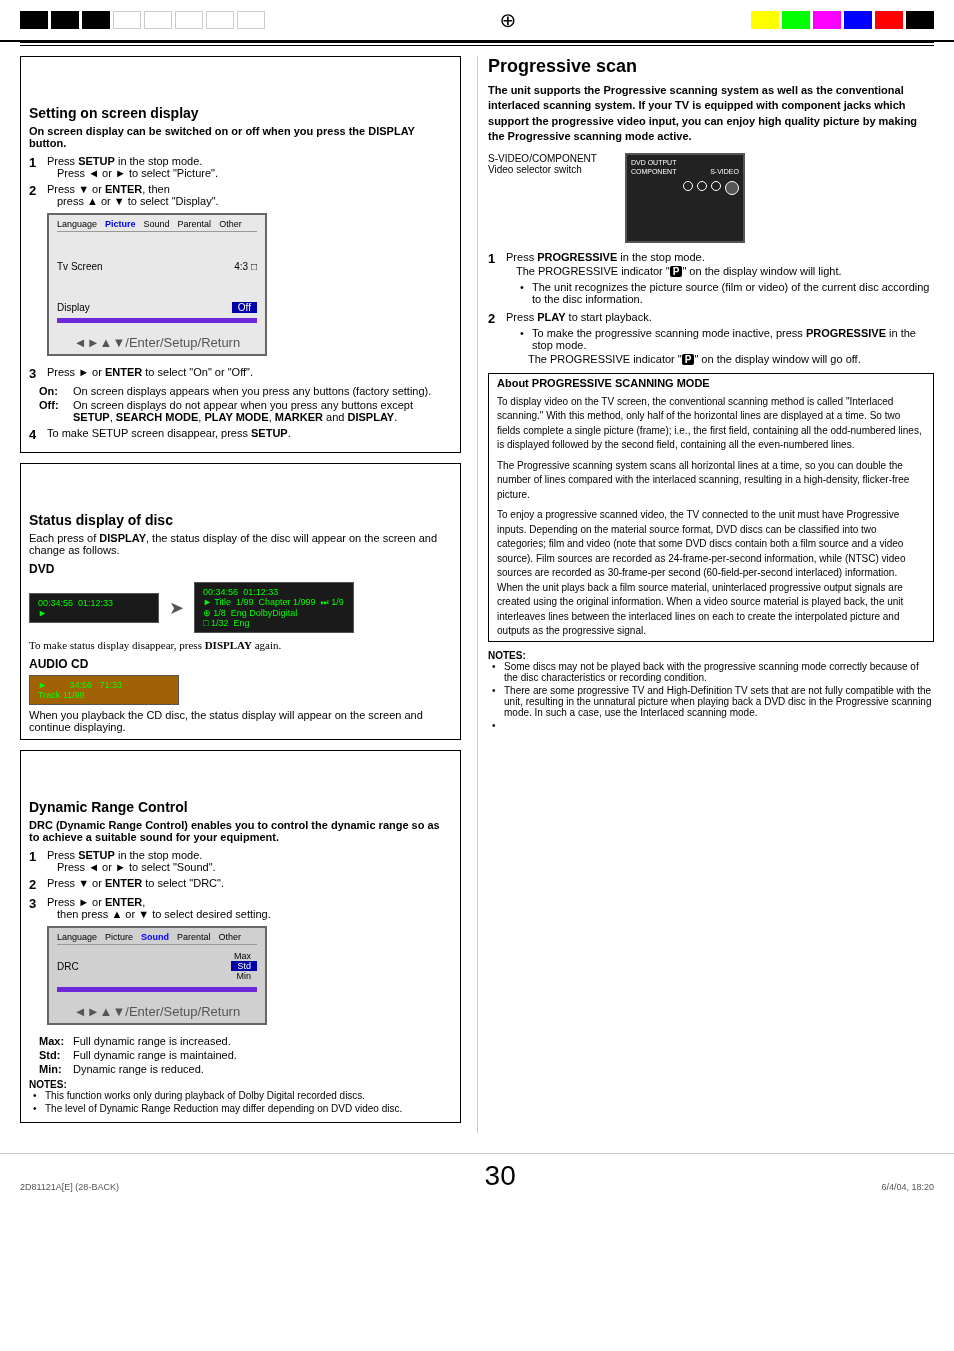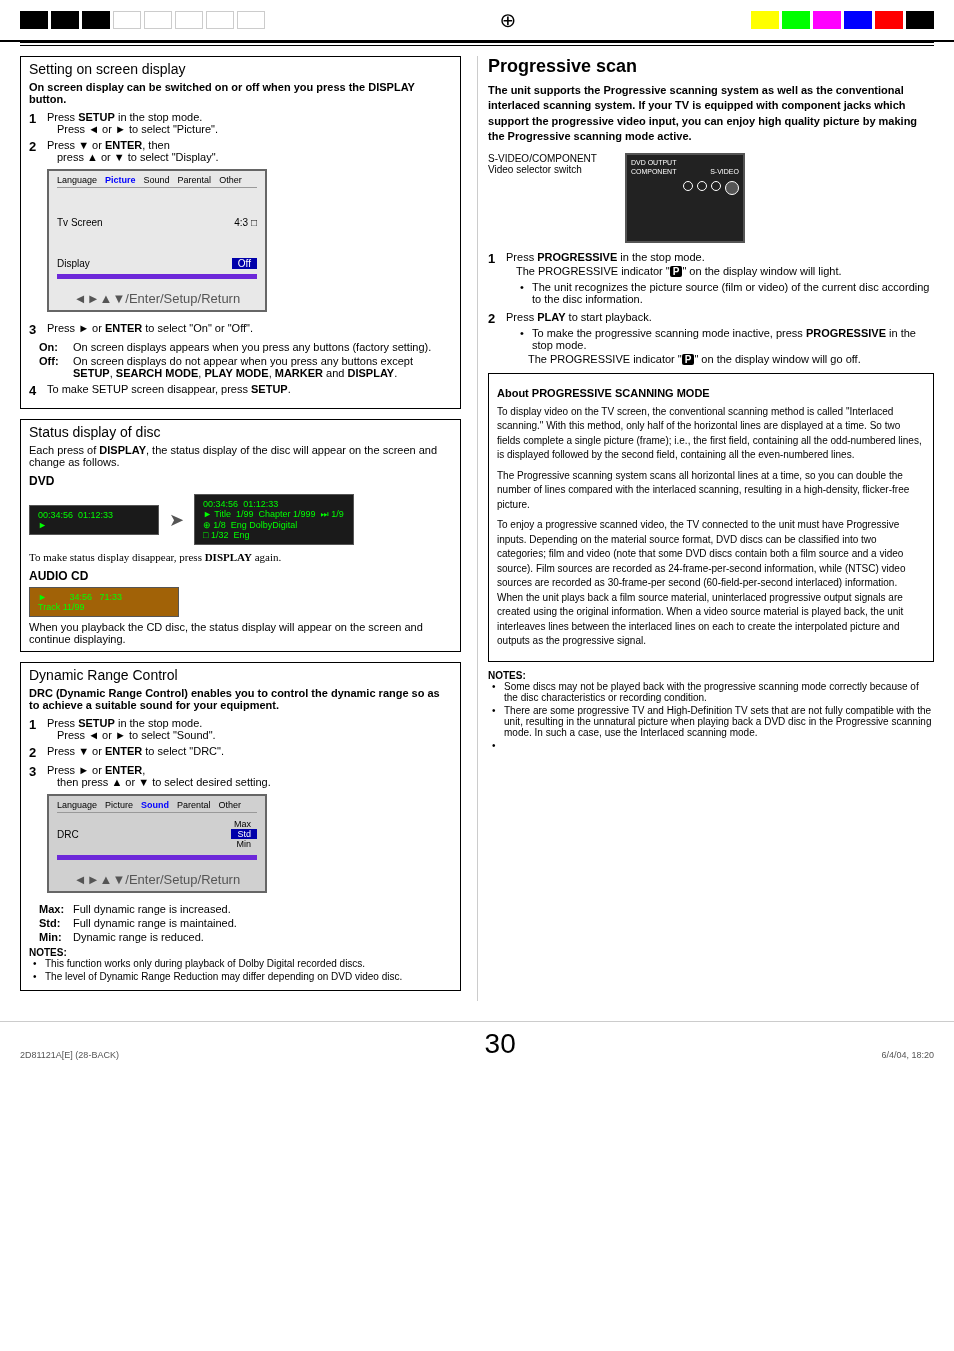--- a/index.html
+++ b/index.html
@@ -75,22 +75,23 @@
     }
 
     
     .section-box {
       border: 1.5px solid #000;
       padding: 4px 8px 6px 8px;
       margin-bottom: 10px;
     }
     .section-title {
       font-size: 14px;
-      font-weight: normal;
+      font-weight: bold;
       margin-bottom: 4px;
+      margin-top: 44px;
     }
 
     .bold { font-weight: bold; }
 
     
     .step {
       display: flex;
       gap: 4px;
       margin-bottom: 4px;
       align-items: flex-start;
@@ -243,21 +244,21 @@
     .tv-row {
       display: flex;
       justify-content: space-between;
       color: #fff;
       font-size: 7px;
     }
 
     
     .about-box {
       border: 1.5px solid #000;
-      padding: 12px 8px;
+      padding: 2px 8px;
       margin-top: 8px;
       font-size: 10px;
       line-height: 1.4;
     }
     .about-title { font-weight: bold; font-size: 11px; margin-bottom: 4px; }
 
     
     .page-footer {
       display: flex;
       justify-content: space-between;

